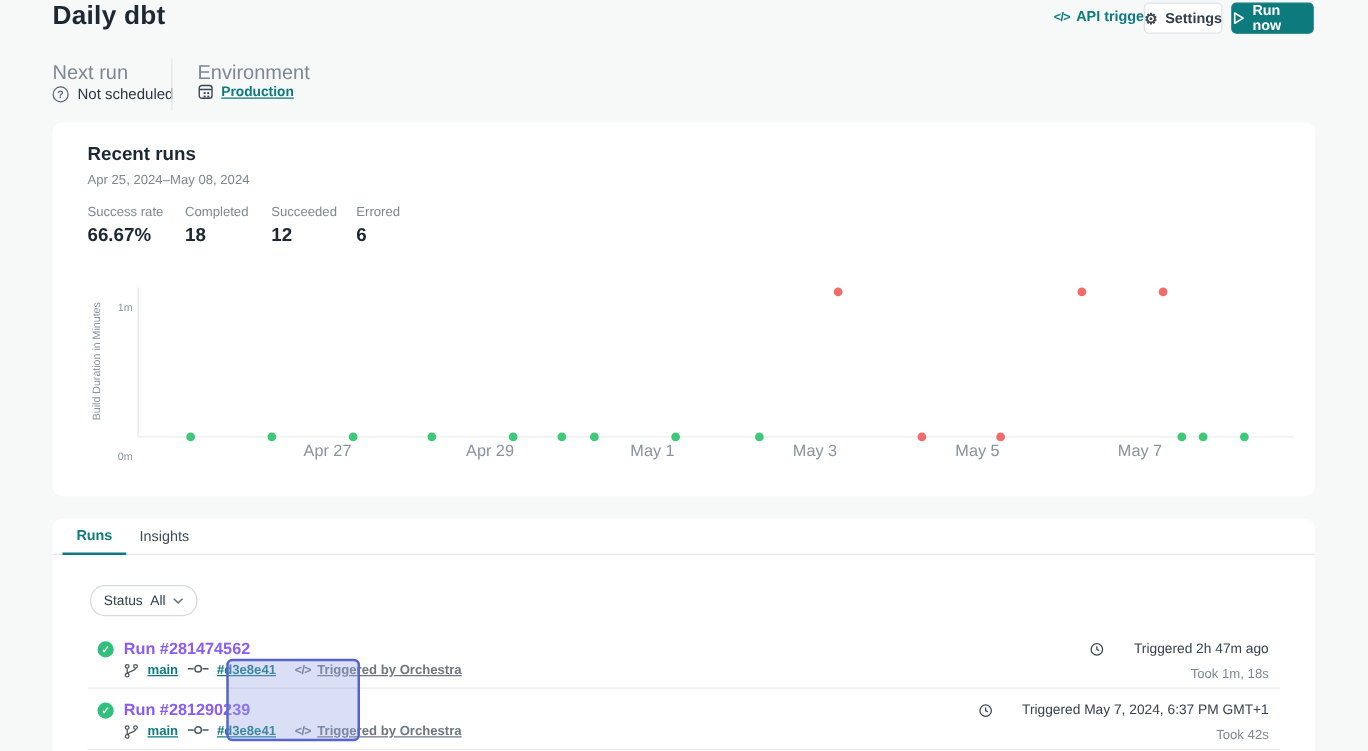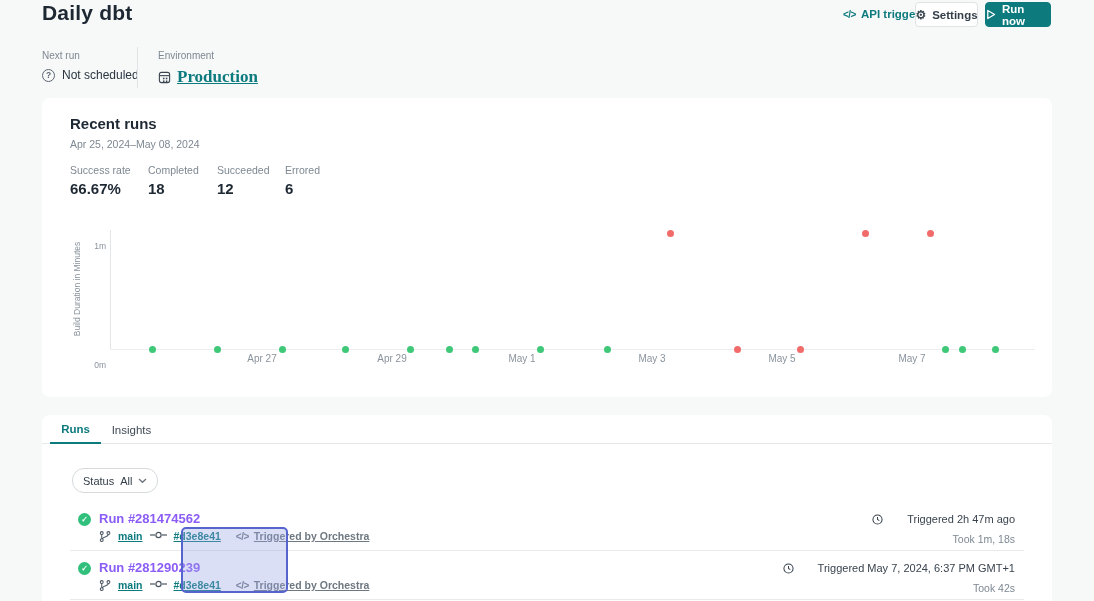--- a/index.html
+++ b/index.html
@@ -9,47 +9,47 @@
   
   .page-title { position:absolute; left:42px; top:1px; font-size:21px; font-weight:700; color:#1d2833; letter-spacing:.2px; }
   .api-trigger { position:absolute; left:843px; top:8px; display:flex; align-items:center; gap:5px; color:#0d7a7e; font-size:11.5px; font-weight:600; cursor:pointer; }
   .code-glyph { font-size:10px; font-weight:700; letter-spacing:-0.5px; }
   .btn { position:absolute; top:2px; height:25px; border-radius:4px; display:flex; align-items:center; justify-content:center; gap:6px; font-size:11.5px; font-weight:600; cursor:pointer; font-family:inherit; }
   .btn-settings { left:915px; width:63px; background:#ffffff; border:1px solid #dfe3e6; color:#333e49; }
   .gear-glyph { font-size:12px; color:#3c4650; line-height:1; }
   .btn-run-now { left:985px; width:66px; background:#0d7a7e; border:1px solid #0d7a7e; color:#ffffff; }
 
   
-  .meta-label { position:absolute; font-size:10px; color:#7e8892; }
+  .meta-label { position:absolute; font-size:16px; color:#7e8892; }
   .next-run-label { left:42px; top:50px; }
   .env-label { left:158px; top:50px; }
   .meta-divider { position:absolute; left:137px; top:47px; width:1px; height:41px; background:#e2e5e8; }
   .next-run-value { position:absolute; left:42px; top:68px; display:flex; align-items:center; gap:7px; font-size:12px; color:#2a3540; }
   .question-icon { width:13px; height:13px; border:1.2px solid #5c6670; border-radius:50%; font-size:8.5px; display:flex; align-items:center; justify-content:center; color:#5c6670; font-weight:700; }
   .env-value { position:absolute; left:158px; top:67px; display:flex; align-items:center; gap:6px; cursor:pointer; }
-  .env-link { color:#0d7a7e; font-size:17px; font-weight:600; text-decoration:underline;font-family:Liberation Serif, serif; }
+  .env-link { color:#0d7a7e; font-size:11px; font-weight:600; text-decoration:underline; }
 
   
   .card { position:absolute; background:#ffffff; border-radius:8px; }
   .card-recent { left:42px; top:98px; width:1010px; height:299px; }
   .card-runs { left:42px; top:415px; width:1010px; height:200px; }
 
   
   .recent-title { position:absolute; left:28px; top:17px; font-size:15px; font-weight:700; color:#1d2833; }
   .date-range { position:absolute; left:28px; top:40px; font-size:10.5px; color:#7e8892; }
   .stat { position:absolute; top:66px; }
   .stat-0 { left:28px; } .stat-1 { left:106px; } .stat-2 { left:175px; } .stat-3 { left:243px; }
   .stat .stat-label { font-size:10.5px; color:#7e8892; }
   .stat .stat-value { margin-top:4px; font-size:15px; font-weight:700; color:#1d2833; }
 
   
   .chart { position:absolute; left:68px; top:126px; width:930px; height:145px; }
   .y-axis-line { position:absolute; left:0; top:6px; width:1px; height:119px; background:#e3e6e9; }
   .x-axis-line { position:absolute; left:0; top:125px; width:925px; height:1px; background:#ebedef; }
-  .x-tick { position:absolute; top:129px; width:60px; text-align:center; font-size:10px; color:#8a939d; }
+  .x-tick { position:absolute; top:129px; width:60px; text-align:center; font-size:13px; color:#8a939d; }
   .dot { position:absolute; width:7px; height:7px; border-radius:50%; }
   .y-tick { position:absolute; left:24px; width:40px; text-align:right; font-size:8.5px; color:#8a939d;margin-top:16px; }
   .y-tick-1m { top:127px; } .y-tick-0m { top:246px; }
   .y-axis-title { position:absolute; left:-25px; top:186px; width:120px; height:10px; text-align:center; font-size:8.5px; color:#8a939d; transform:rotate(-90deg); }
 
   
   .tab-bar { position:absolute; left:0; top:0; width:100%; height:29px; border-bottom:1px solid #e6e8eb; }
   .tab { position:absolute; top:0; height:29px; display:flex; align-items:center; justify-content:center; font-size:11.5px; cursor:pointer; }
   .tab-runs { left:8px; width:51px; color:#0d7a7e; font-weight:700; border-bottom:2px solid #0d7a7e; }
   .tab-insights { left:62px; width:55px; color:#414b56; }

